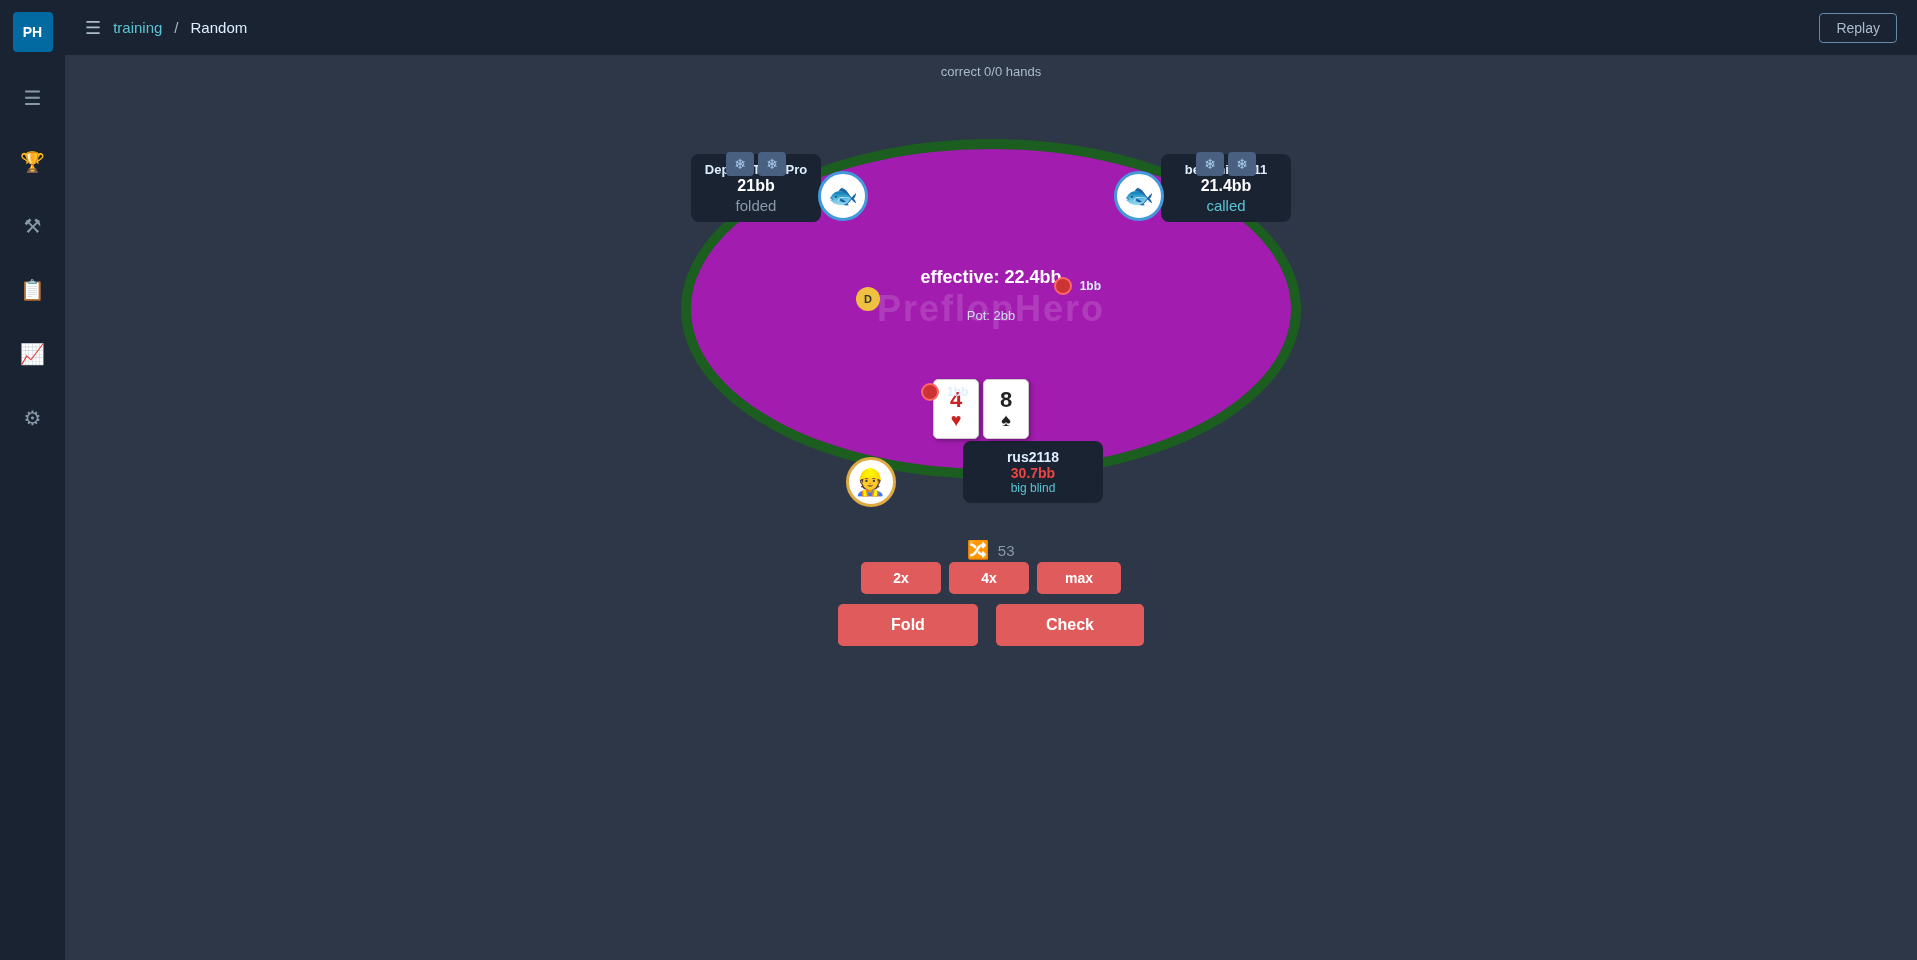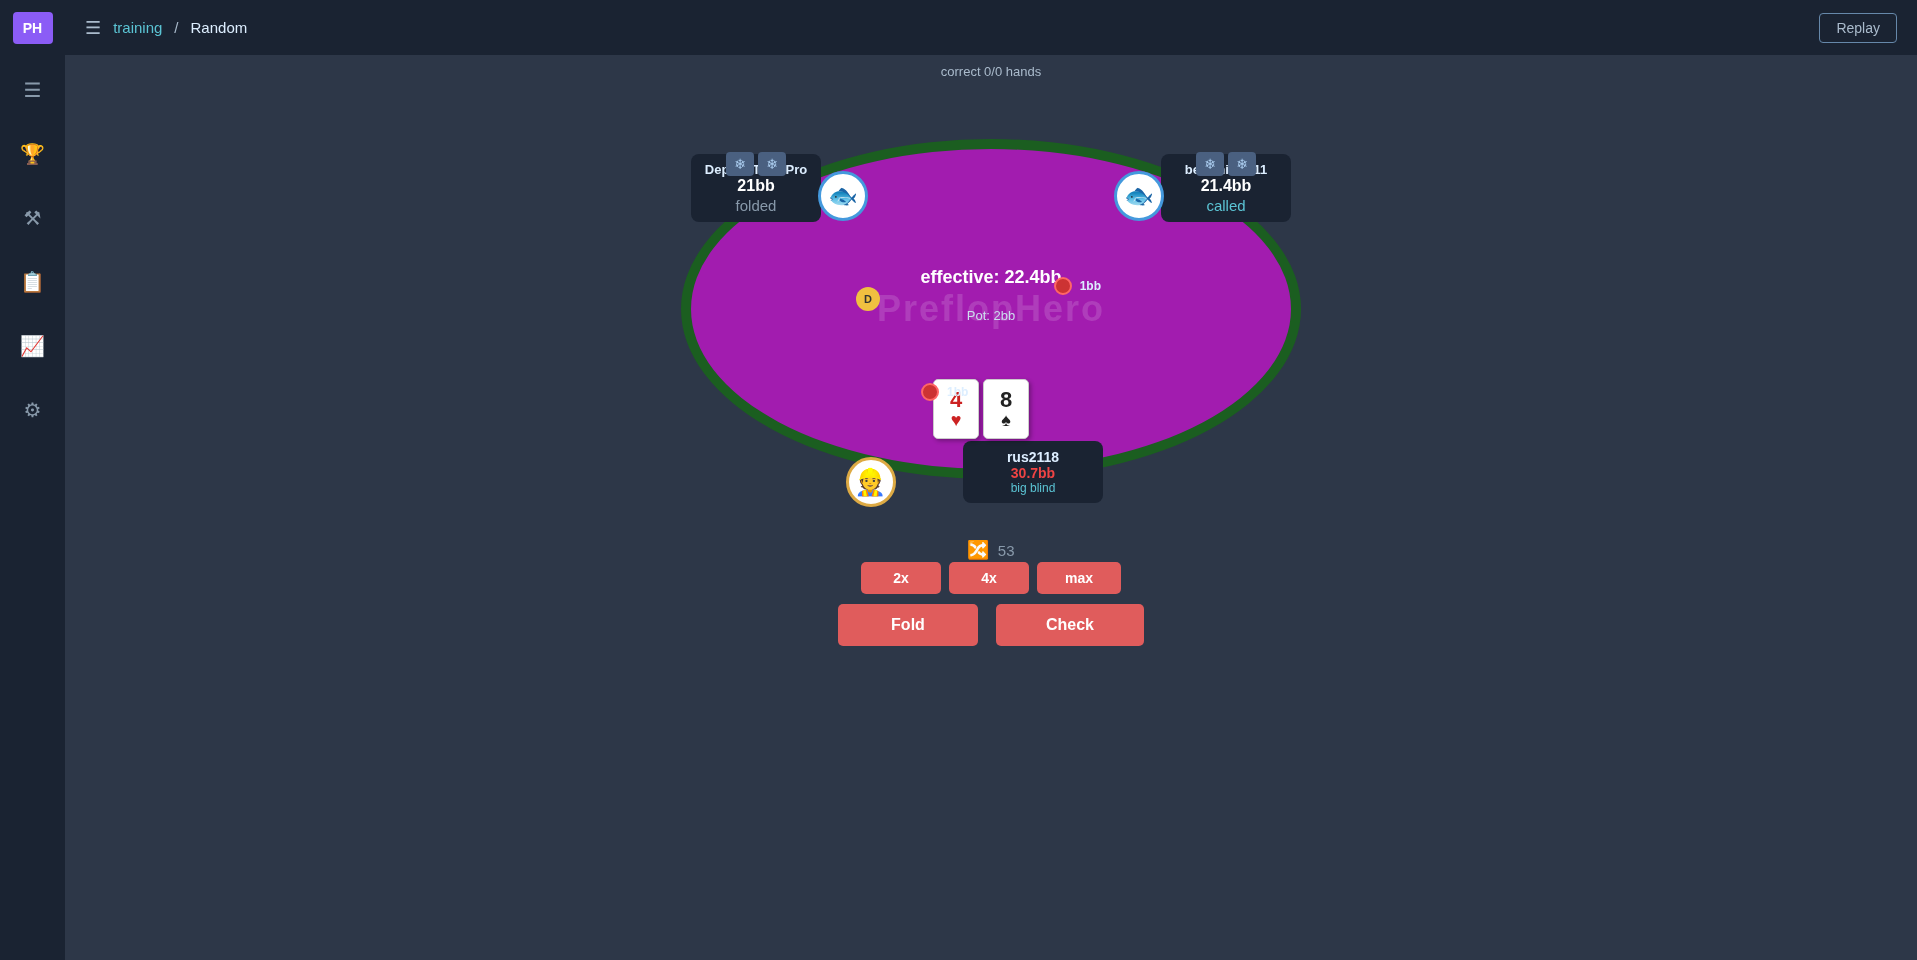--- a/index.html
+++ b/index.html
@@ -18,22 +18,22 @@
       background: #1a2332;
       display: flex;
       flex-direction: column;
       align-items: center;
       padding: 12px 0;
       gap: 28px;
       flex-shrink: 0;
     }
     .logo {
       width: 40px;
-      height: 32px;
-      background: #8b5cf6;
+      height: 40px;
+      background: #0369a1;
       border-radius: 4px;
       display: flex;
       align-items: center;
       justify-content: center;
       color: white;
       font-weight: bold;
       font-size: 14px;
     }
     .sidebar-icon {
       color: #8899aa;

